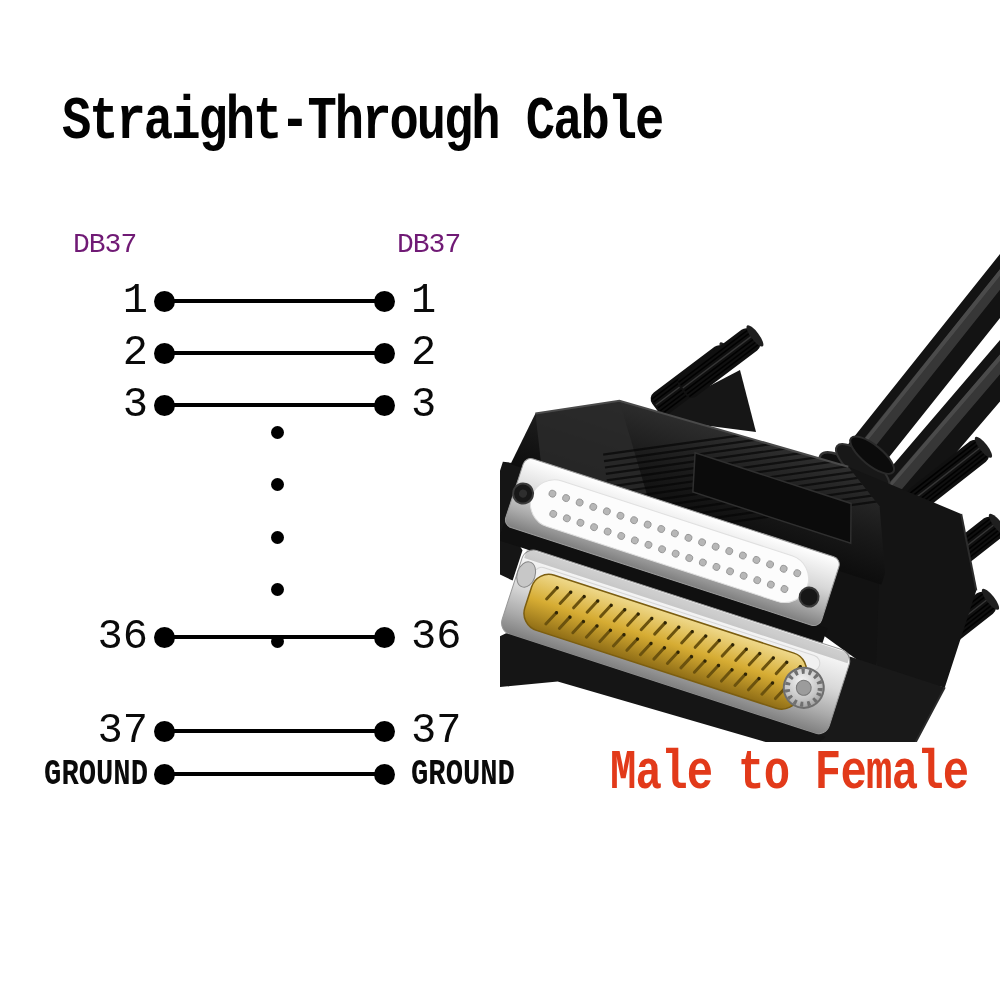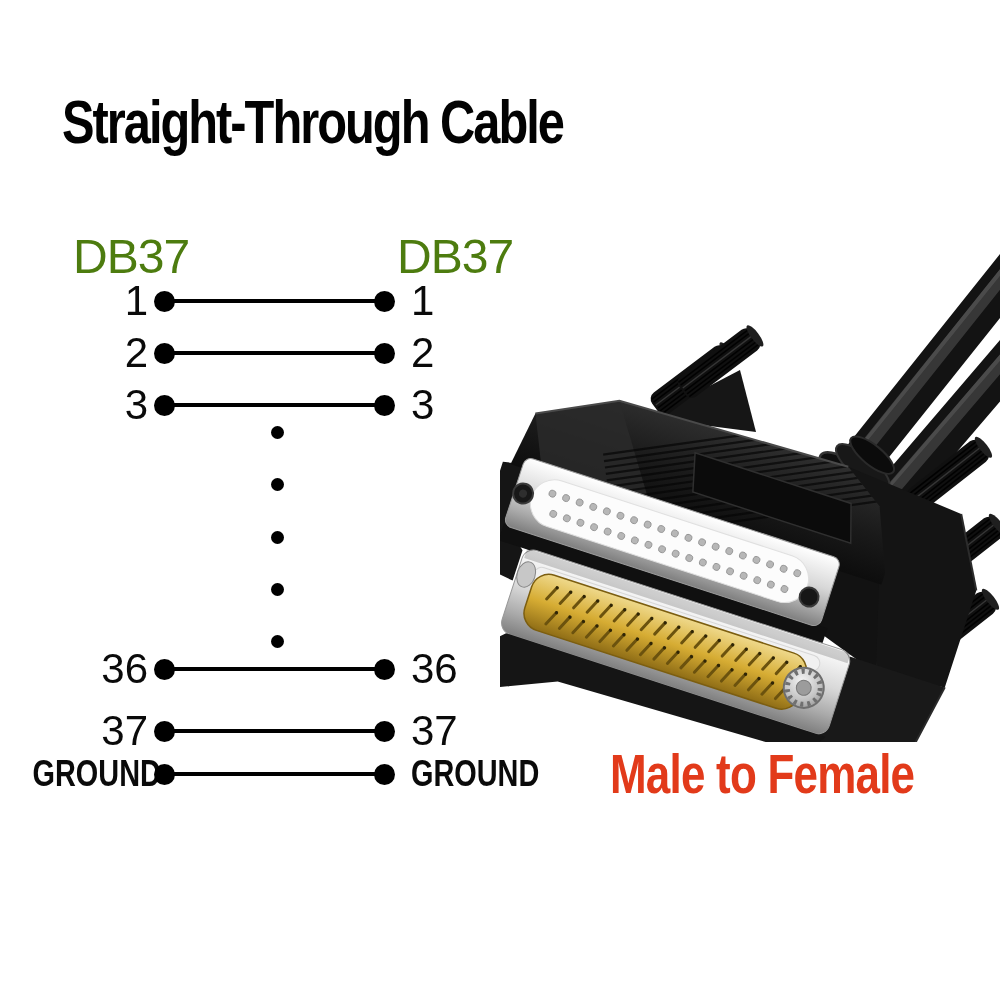--- a/index.html
+++ b/index.html
@@ -1,20 +1,20 @@
 <!DOCTYPE html>
 <html><head>
 <meta charset="utf-8">
 <style>
   html,body{margin:0;padding:0;background:#fff;}
   .stage{position:relative;width:1000px;height:893px;background:#ffffff;overflow:hidden;
-         font-family:Liberation Sans, sans-serif;color:#0a0a0a;}
+         font-family:Liberation Mono, monospace;color:#0a0a0a;}
   .title{position:absolute;left:62px;top:87px;font-size:61px;font-weight:700;
          letter-spacing:-2.5px;transform:scaleX(.8);transform-origin:0 0;color:#020202;white-space:nowrap;}
-  .db-hdr{position:absolute;font-size:48px;letter-spacing:-1px;color:#4d7c0f;}
+  .db-hdr{position:absolute;font-size:28px;letter-spacing:-1px;color:#701a75;}
   .hdr-left{left:73px;top:229px;}
   .hdr-right{left:397px;top:229px;}
   .pin-row{position:absolute;left:0;width:620px;height:46px;display:flex;align-items:center;
            font-size:42px;color:#0a0a0a;}
   .lab-l{width:148px;text-align:right;flex:none;white-space:nowrap;}
   .wire{position:relative;flex:none;width:245px;height:46px;margin-left:4px;}
   .wire .line{position:absolute;left:12px;right:12px;top:50%;height:4px;margin-top:-2px;background:#000;}
   .wire .dot{position:absolute;top:50%;width:21px;height:21px;margin-top:-10.5px;background:#000;border-radius:50%;}
   .dot-l{left:2px;} .dot-r{right:2px;}
   .lab-r{margin-left:14px;white-space:nowrap;}
@@ -68,21 +68,21 @@
   </div>
 
   <div id="mid-dots">
       <div class="mid-dot" style="top: 426px;"></div>
       <div class="mid-dot" style="top: 478.3px;"></div>
       <div class="mid-dot" style="top: 530.6px;"></div>
       <div class="mid-dot" style="top: 582.9px;"></div>
       <div class="mid-dot" style="top: 635.2px;"></div>
     </div>
 
-  <div class="pin-row" style="top:646px">
+  <div class="pin-row" style="top:614px">
     <span class="lab-l">36</span>
     <span class="wire">
         <i class="dot dot-l"></i>
         <i class="line"></i>
         <i class="dot dot-r"></i>
       </span>
     <span class="lab-r">36</span>
   </div>
   <div class="pin-row" style="top:708px">
     <span class="lab-l">37</span>

